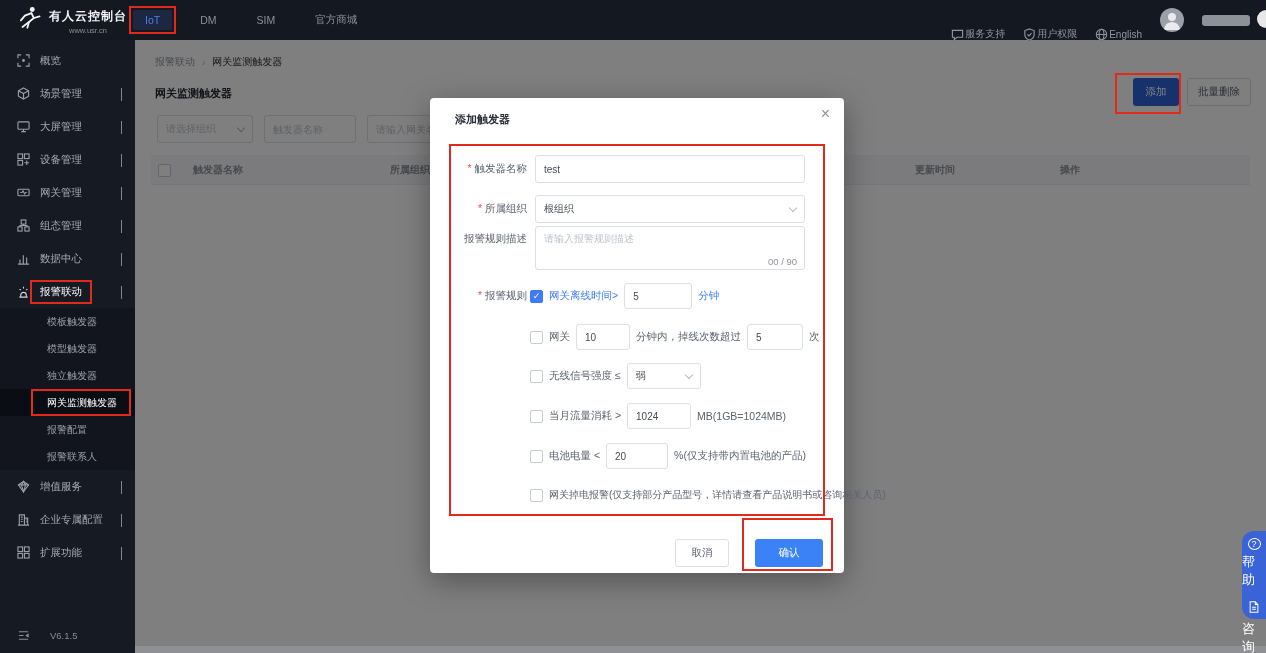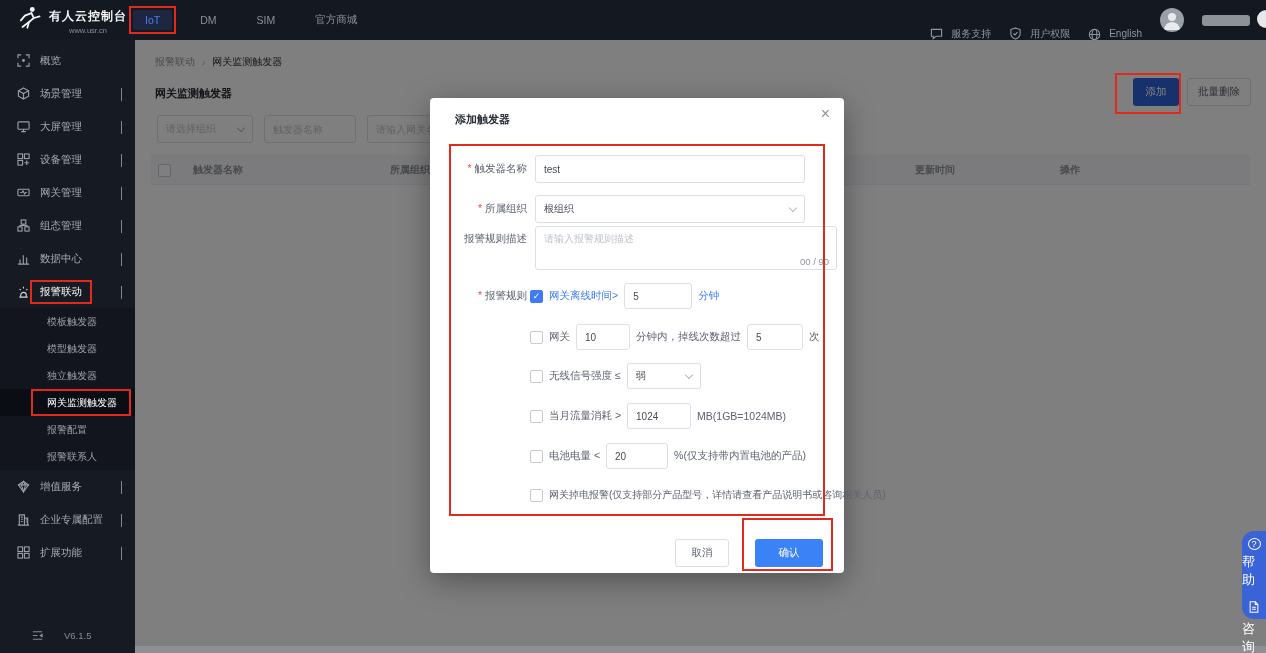--- a/index.html
+++ b/index.html
@@ -11,42 +11,42 @@
   .topnav { position:absolute; left:0; top:0; width:1266px; height:40px; background:#141821; display:flex; align-items:center; z-index:5; }
   .logo { width:129px; display:flex; align-items:flex-end; padding-left:16px; gap:7px; flex:none; }
   .logo-txt { display:flex; flex-direction:column; align-items:center; }
   .logo-title { color:#f2f3f5; font-size:12px; font-weight:bold; letter-spacing:1px; }
   .logo-sub { color:#8b9099; font-size:7.5px; margin-top:1px; }
   .nav-tabs { display:flex; align-items:center; gap:16px; margin-left:4px; }
   .nav-tab { color:#8a8f99; font-size:10.5px; padding:5px 12px; cursor:pointer; }
   .nav-tab.active { position:relative; background:#1d2742; color:#4f7cf0; border-radius:2px; padding:4px 12px; }
   .nav-tab.active::after { content:""; position:absolute; inset:-4px; border:2px solid #e12a1c; }
   .nav-right { margin-left:auto; display:flex; align-items:center; gap:18px; padding-right:16px; color:#9096a0; font-size:10px; }
-  .nav-right .itm { display:flex; align-items:flex-start; gap:8px; cursor:pointer;margin-top:28px; }
+  .nav-right .itm { display:flex; align-items:center; gap:1px; cursor:pointer;margin-top:28px; }
   .avatar { width:24px; height:24px; border-radius:50%; background:#9aa0a8; position:relative; overflow:hidden; flex:none; }
   .avatar svg { position:absolute; left:0; top:0; }
   .redacted { width:48px; height:11px; border-radius:3px; background:#8d9299; }
   .edge-arc { position:absolute; right:-9px; top:10px; width:18px; height:18px; border-radius:50%; background:#e8e8ea; }
 
   
   .sidebar { position:absolute; left:0; top:40px; width:135px; bottom:0; background:#161a22; z-index:5; }
   .side-list { padding-top:4px; display:flex; flex-direction:column; }
   .side-item { height:33px; display:flex; align-items:center; padding:0 13px 0 17px; color:#a6abb3; font-size:10.5px; cursor:pointer; position:relative; }
   .side-item .lbl { margin-left:10px; }
   .side-item .chev-wrap { margin-left:auto; }
   .side-item.expanded { color:#ffffff; }
   .side-item.expanded .lbl { position:relative; }
   .side-item.expanded .lbl::after { content:""; position:absolute; inset:-5px -10px; border:2px solid #e12a1c; }
   .chev { width:6px; height:6px; border-right:1.4px solid #80858f; border-bottom:1.4px solid #80858f; transform:rotate(45deg); margin-top:-3px; }
   .chev.up { transform:rotate(-135deg); margin-top:3px; }
   .side-sub { background:#12151d; display:flex; flex-direction:column; }
   .side-sub-item { height:27px; display:flex; align-items:center; padding-left:47px; color:#9aa0a8; font-size:10px; cursor:pointer; position:relative; }
   .side-sub-item.selected { background:#0a0d13; color:#ffffff; }
   .side-sub-item.selected::after { content:""; position:absolute; left:31px; right:4px; top:0; bottom:0; border:2px solid #e12a1c; }
-  .side-ver { position:absolute; left:0; right:0; bottom:8px; height:20px; display:flex; align-items:center; padding-left:31px; gap:20px; color:#878c95; font-size:9.5px; }
+  .side-ver { position:absolute; left:0; right:0; bottom:8px; height:20px; display:flex; align-items:center; padding-left:17px; gap:20px; color:#878c95; font-size:9.5px; }
   .icon14 { width:13px; height:13px; flex:none; }
   .icon14 svg, .icon12 svg { display:block; }
 
   
   .main { position:absolute; left:135px; top:40px; right:0; bottom:0; background:#ffffff; }
   .breadcrumb { position:absolute; left:20px; top:15px; font-size:10px; display:flex; gap:7px; align-items:center; }
   .bc-parent { color:#909399; } .bc-sep { color:#b4b7bc; } .bc-cur { color:#303133; }
   .page-title { position:absolute; left:20px; top:46px; font-size:11px; font-weight:bold; color:#262b33; }
   .btn { display:flex; align-items:center; justify-content:center; font-size:10.5px; border-radius:3px; cursor:pointer; }
   .btn-add { position:absolute; left:998px; top:38px; width:46px; height:28px; background:#2f62d9; color:#fff; }
@@ -68,21 +68,21 @@
   .overlay { position:absolute; left:135px; top:40px; right:0; bottom:0; background:rgba(0,0,0,0.5); z-index:10; }
   .modal { position:absolute; left:430px; top:98px; width:414px; height:475px; background:#fff; border-radius:4px; box-shadow:0 8px 30px rgba(0,0,0,.35); z-index:20; }
   .modal-title { position:absolute; left:25px; top:14px; font-size:11px; font-weight:bold; color:#2a2f38; }
   .modal-close { position:absolute; right:14px; top:8px; font-size:16px; color:#909399; cursor:pointer; line-height:1; }
   .form-redbox { left:19px; top:46px; width:376px; height:372px; }
   .f-label { position:absolute; left:0; width:97px; text-align:right; font-size:10.5px; color:#5c6270; }
   .f-label.req::before { content:"* "; color:#f24f4f; }
   .mi { border:1px solid #dcdfe6; border-radius:3px; font-size:10px; color:#454a54; padding:0 8px; background:#fff; }
   .row1-input { position:absolute; left:105px; top:57px; width:270px; height:28px; }
   .row2-select { position:absolute; left:105px; top:97px; width:270px; height:28px; display:flex; align-items:center; justify-content:space-between; cursor:pointer;gap:16px; }
-  .row3-wrap { position:absolute; left:105px; top:128px; width:302px; height:44px; }
+  .row3-wrap { position:absolute; left:105px; top:128px; width:270px; height:44px; }
   .row3-wrap textarea { width:100%; height:100%; resize:none; padding:5px 8px; }
   .ta-counter { position:absolute; right:8px; bottom:3px; font-size:9.5px; color:#909399; }
   .rule-row { position:absolute; left:100px; display:flex; align-items:center; gap:6px; font-size:10.5px; color:#5c6270; white-space:nowrap; }
   .rule-row .mi { height:26px; }
   .blue { color:#3e7bf7; }
   .r-select { display:flex; align-items:center; justify-content:space-between; height:26px; cursor:pointer; }
   .chev-g { width:6px; height:6px; border-right:1.4px solid #b6bac1; border-bottom:1.4px solid #b6bac1; transform:rotate(45deg); margin-top:-3px; }
   .m-cancel { position:absolute; left:245px; top:441px; width:54px; height:28px; background:#fff; border:1px solid #dcdfe6; color:#5c6270; }
   .m-confirm { position:absolute; left:325px; top:441px; width:68px; height:28px; background:#3b82f6; color:#fff; }
 

